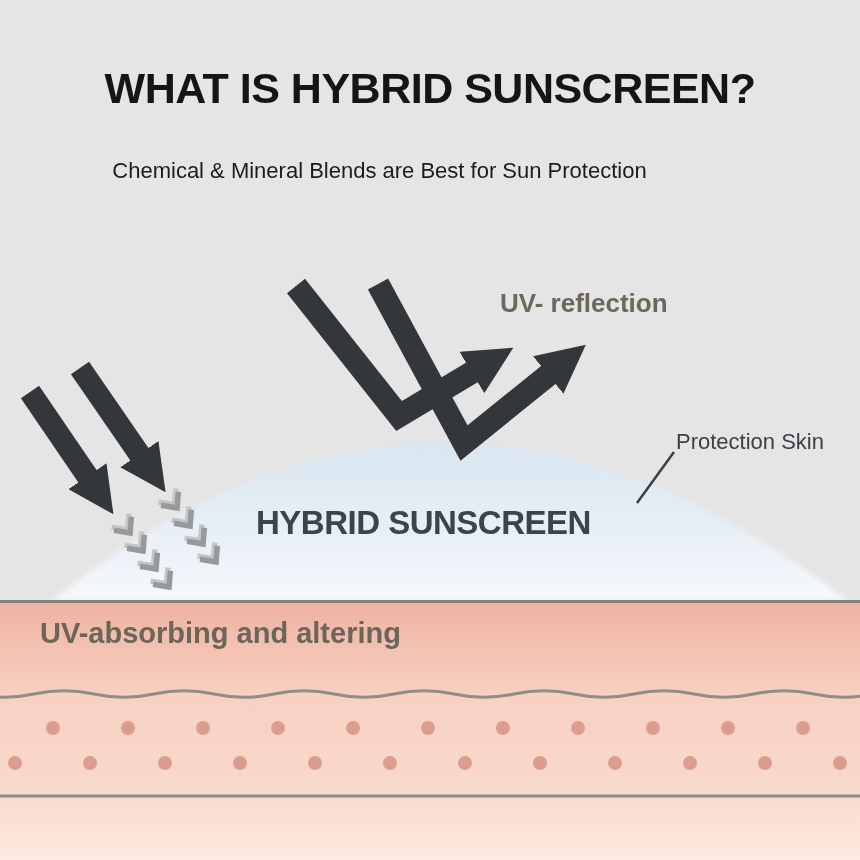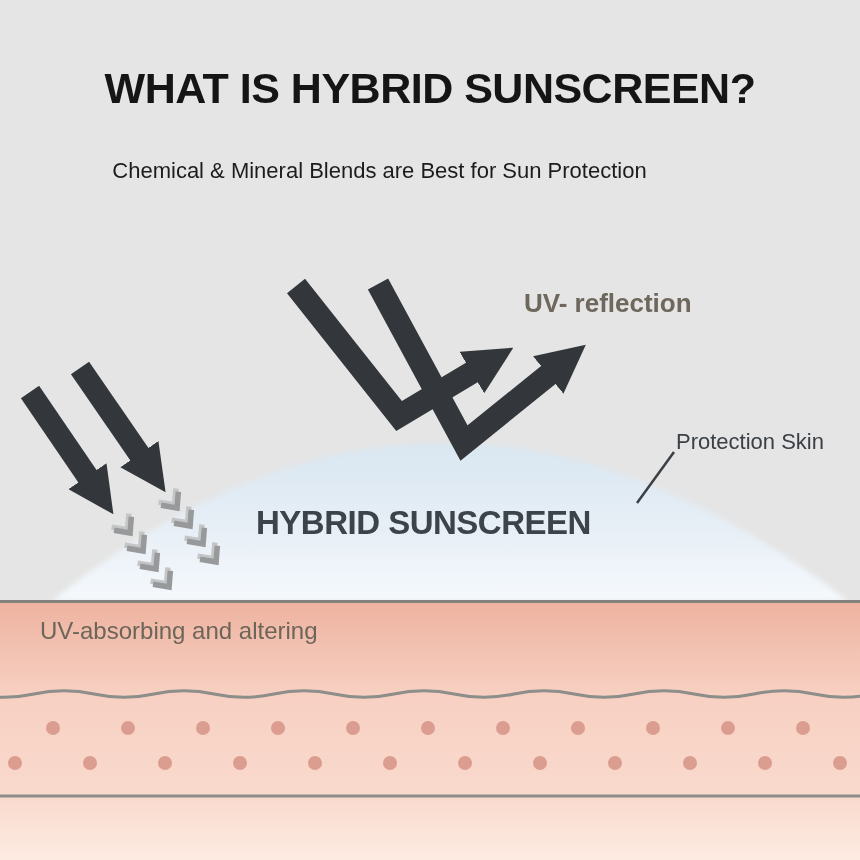--- a/index.html
+++ b/index.html
@@ -10,31 +10,31 @@
   .abs{position:absolute;}
   #title{
     top:64px;left:0;width:860px;text-align:center;
     font-size:43px;font-weight:700;letter-spacing:-0.5px;color:var(--c-title,#151515);
   }
   #subtitle{
     top:134px;left:0;width:759px;text-align:center;
     font-size:22px;font-weight:400;color:var(--c-subtitle,#1c1c1c);margin-top:24px;
   }
   #uv-reflection-label{
-    top:288px;left:500px;font-size:26px;font-weight:700;color:var(--c-reflection_label,#6d675c);margin-left:24px;
+    top:288px;left:500px;font-size:26px;font-weight:700;color:var(--c-reflection_label,#6d675c);
   }
   #protection-skin-label{
     top:429px;left:676px;font-size:22px;font-weight:400;color:var(--c-protection_label,#3b4046);
   }
   #dome-label{
     top:504px;left:256px;font-size:33px;font-weight:700;letter-spacing:-0.5px;
     color:var(--c-dome_label,#3c434b);
   }
   #absorb-label{
-    top:617px;left:40px;font-size:24px;font-weight:400;color:var(--c-absorb_label,#6c6559);
+    top:617px;left:40px;font-size:29px;font-weight:700;color:var(--c-absorb_label,#6c6559);
   }
   svg{position:absolute;top:0;left:0;}
   .uv-arrow{stroke:var(--c-arrow,#33373b);stroke-width:22;fill:none;stroke-linecap:butt;}
   .uv-varrow{stroke:var(--c-arrow,#33373b);stroke-width:23;fill:none;stroke-linecap:butt;stroke-linejoin:miter;stroke-miterlimit:6;}
   .chev{stroke:var(--c-chevron,#97999b);stroke-width:5.5;fill:none;stroke-linejoin:miter;}
   .chev-echo{stroke:#c3c5c7;stroke-width:5.5;fill:none;stroke-linejoin:miter;}
   .skinline{stroke:var(--c-skin_line,#8d8d89);stroke-width:3;fill:none;}
   .skintop{stroke:#85817c;stroke-width:3;fill:none;}
   .dot{fill:var(--c-dot,#db9d8f);}
   .pointer{stroke:var(--c-protection_label,#3b4046);stroke-width:2.5;fill:none;}

